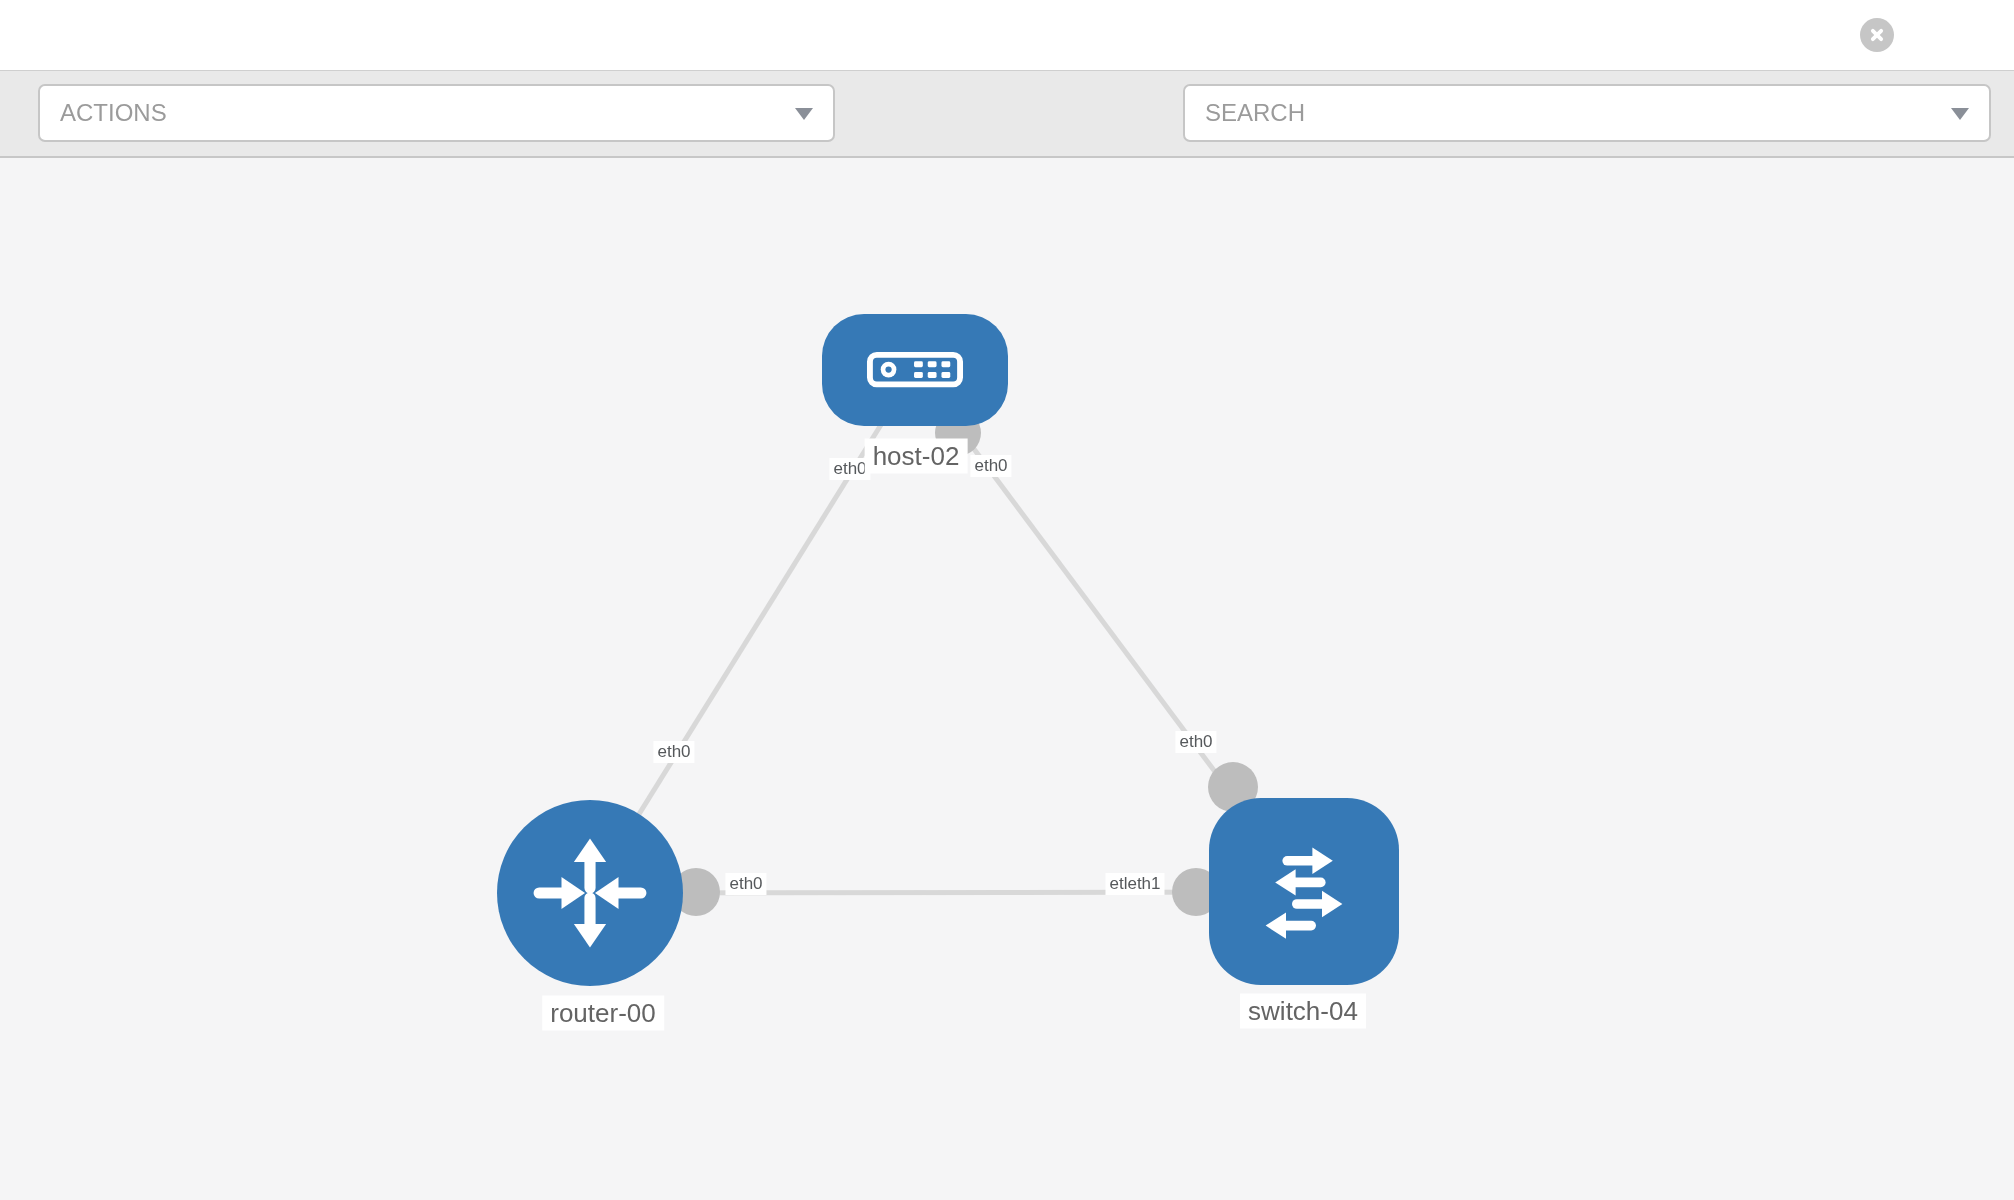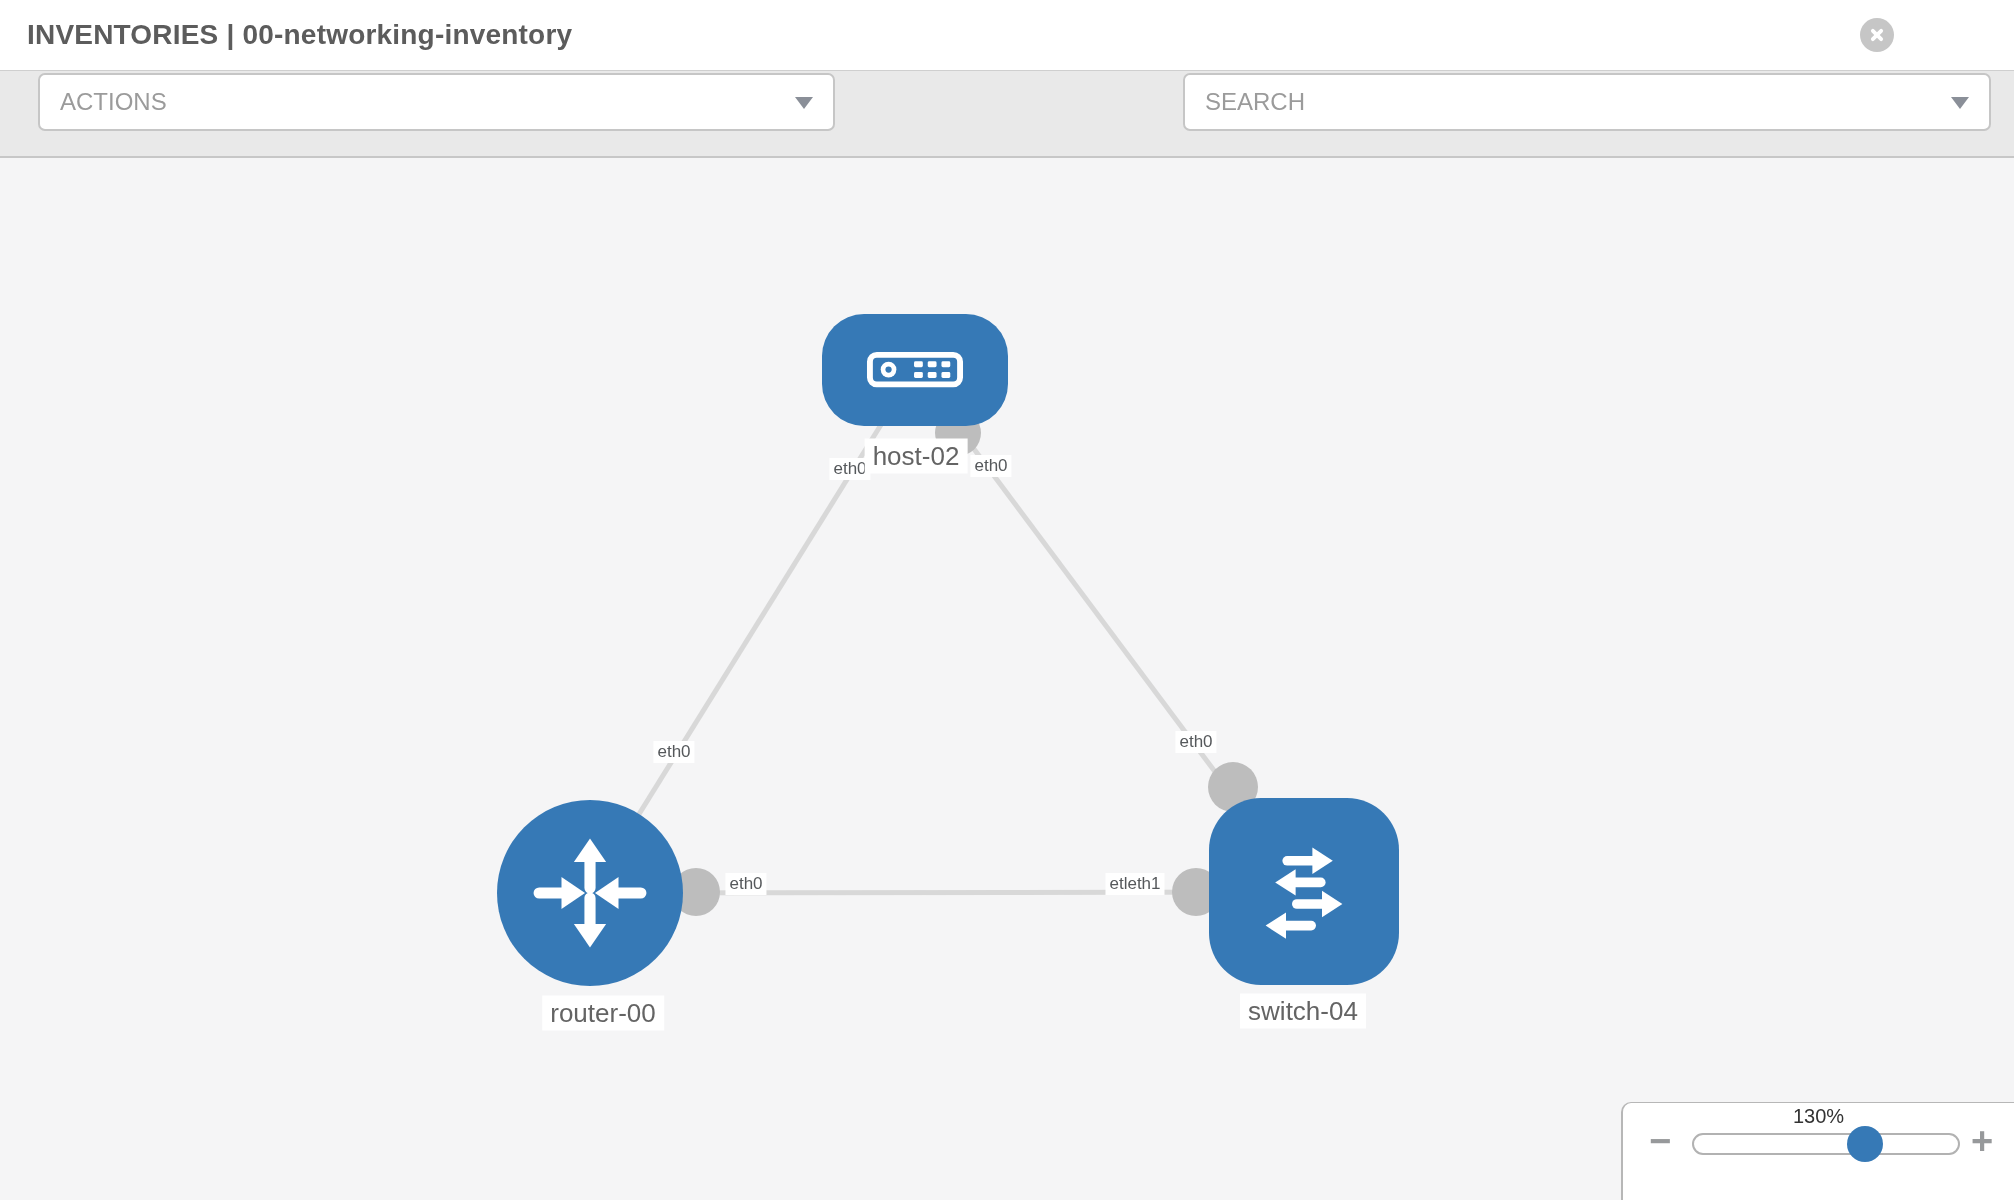--- a/index.html
+++ b/index.html
@@ -11,21 +11,21 @@
           border-bottom:1px solid #cfcfcf;z-index:10;}
   .page-title{position:absolute;left:27px;top:50%;transform:translateY(-50%);
               font-size:28px;font-weight:bold;color:#5c5c5c;letter-spacing:.2px;white-space:nowrap;}
   .close-btn{position:absolute;left:1860px;top:18px;width:34px;height:34px;border-radius:50%;
              background:#c6c6c6;display:flex;align-items:center;justify-content:center;cursor:pointer;}
 
   
   .toolbar{position:absolute;left:0;top:71px;width:2014px;height:85px;
            background:var(--toolbar_bg,#e9e9e9);border-bottom:2px solid #c7c7c7;
            box-sizing:content-box;z-index:9;}
-  .select{position:absolute;top:2px;height:58px;background:#fff;border:2px solid #c6c6c6;
+  .select{position:absolute;top:13px;height:58px;background:#fff;border:2px solid #c6c6c6;
           border-radius:7px;box-sizing:border-box;display:flex;align-items:center;
           color:#9b9b9b;font-size:24px;padding:0 20px;cursor:pointer;}
   .select.actions{left:38px;width:797px;}
   .select.search{left:1183px;width:808px;}
   .caret{position:absolute;right:20px;top:50%;margin-top:-5px;width:0;height:0;
          border-left:9px solid transparent;border-right:9px solid transparent;
          border-top:12px solid #8a8f98;}
   .tool-ico{position:absolute;top:98px;width:34px;height:34px;cursor:pointer;}
   .tool-ico.wrench{left:1051px;}
   .tool-ico.key{left:1118px;}
@@ -132,27 +132,20 @@
   <div class="if-label" style="left:991px;top:466px;">eth0</div>
   <div class="if-label" style="left:674px;top:752px;">eth0</div>
   <div class="if-label" style="left:1196px;top:742px;">eth0</div>
   <div class="if-label" style="left:746px;top:884px;">eth0</div>
   <div class="if-label" style="left:1135px;top:884px;">etleth1</div>
 
   <div class="node-label" style="left:916px;top:456px;">host-02</div>
   <div class="node-label" style="left:590px;top:1013px;margin-left:13px;">router-00</div>
   <div class="node-label" style="left:1303px;top:1011px;">switch-04</div>
 
-  <div class="zoom-panel">
-    <div class="zoom-value">130%</div>
-    <div class="zoom-minus">−</div>
-    <div class="zoom-track"></div>
-    <div class="zoom-handle"></div>
-    <div class="zoom-plus">+</div>
-  </div>
 
   <div class="toolbar">
     <div class="select actions">
       <span>ACTIONS</span>
       <span class="caret"></span>
     </div>
     <div class="select search">
       <span>SEARCH</span>
       <span class="caret"></span>
     </div>
@@ -162,21 +155,20 @@
   </svg>
   <svg class="tool-ico key" viewBox="0 0 24 24">
     <g fill="none" stroke="#8d939c" stroke-width="2.8" stroke-linecap="round">
       <circle cx="7.5" cy="7.5" r="4.2"></circle>
       <path d="M10.7 10.7 L20 20"></path>
       <path d="M16.4 20.4 L20 16.8"></path>
     </g>
   </svg>
 
   <div class="header">
-    <div class="page-title">INVENTORIES | 00-networking-inventory</div>
     <div class="close-btn">
       <svg viewBox="0 0 24 24" width="20" height="20">
         <g stroke="#fff" stroke-width="4.6" stroke-linecap="round">
           <path d="M7 7 L17 17"></path>
             <path d="M17 7 L7 17"></path>
         </g>
       </svg>
     </div>
   </div>
 

